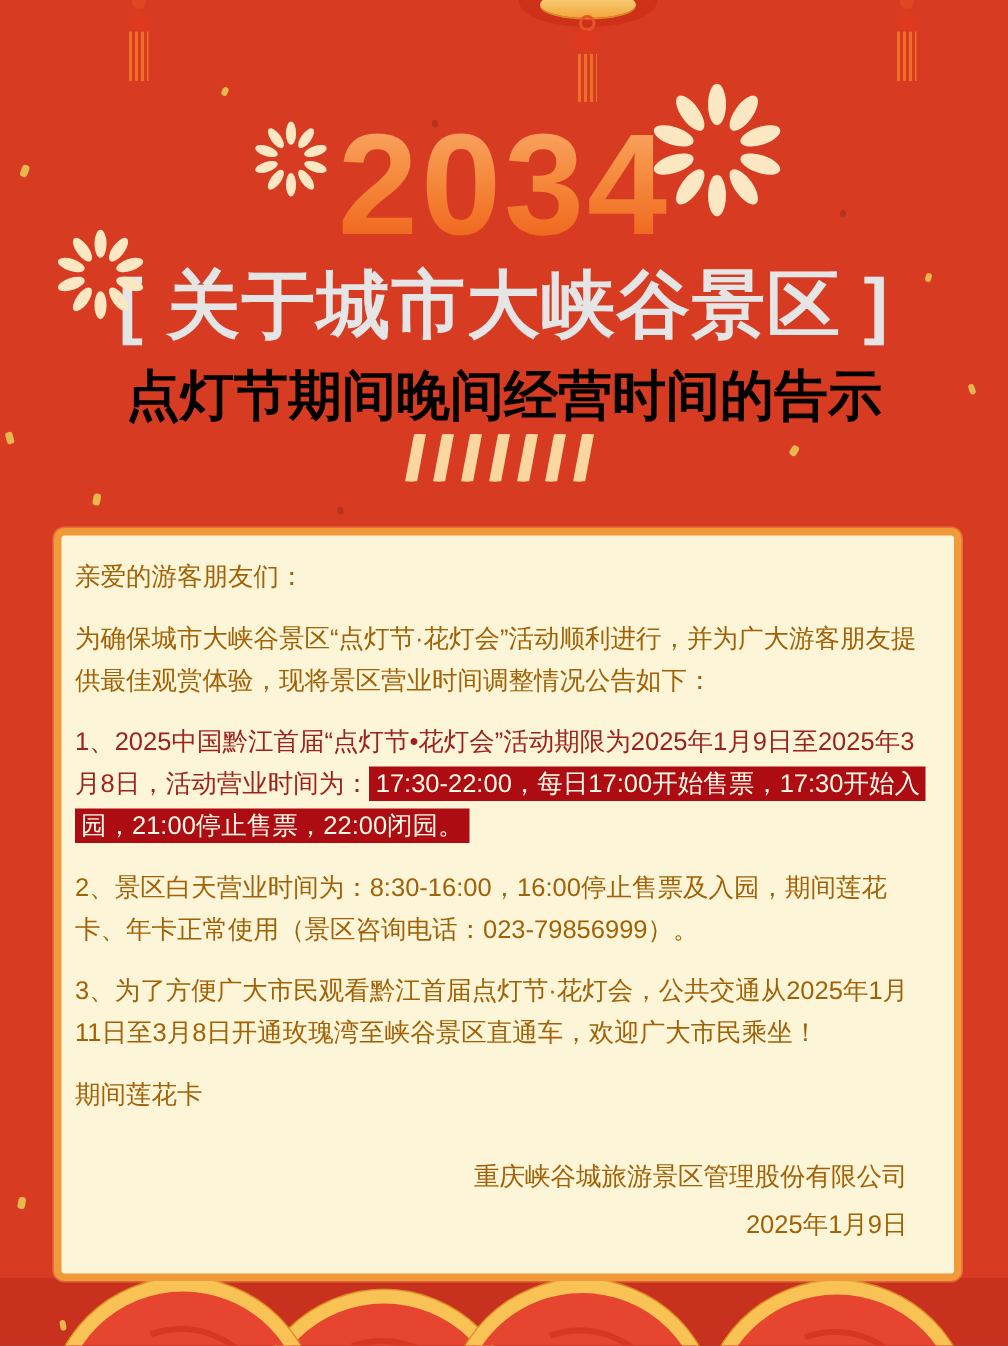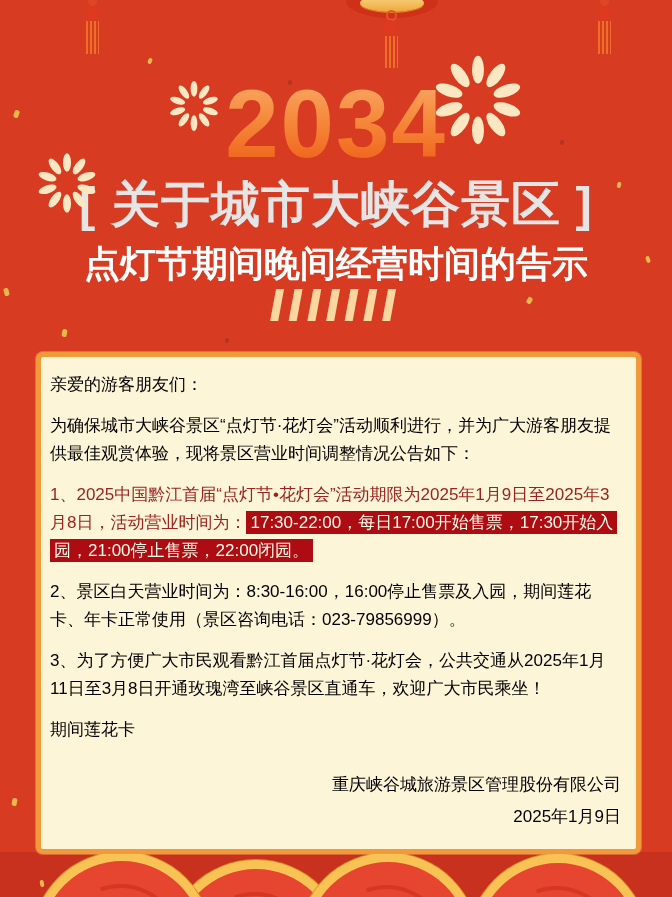--- a/index.html
+++ b/index.html
@@ -5,35 +5,35 @@
   html,body{margin:0;padding:0;}
   body{background:#555;font-family:"Liberation Sans",sans-serif;}
   .poster{position:relative;width:672px;height:897px;overflow:hidden;background:#d73c22;}
 
   
   .hdr-text{position:absolute;left:0;width:100%;text-align:center;white-space:nowrap;}
   .year{top:76px;font-size:96px;font-weight:900;line-height:96px;letter-spacing:2px;z-index:2;
         background:linear-gradient(180deg,#fbaa6a 0%,#f58a3c 45%,#ee5c15 100%);
         -webkit-background-clip:text;background-clip:text;color:transparent;}
   .main-title{top:173px;font-size:49px;font-weight:900;line-height:62px;color:#e5e5e5;letter-spacing:1px;z-index:2;}
-  .subtitle{top:240px;font-size:36px;font-weight:900;line-height:48px;color:#ffffff;z-index:2;}
+  .subtitle{top:240px;font-size:36px;font-weight:900;line-height:48px;color:#000000;z-index:2;}
   .slashes{top:283px;font-size:42px;font-weight:900;line-height:46px;color:#fbd7a0;letter-spacing:7px;z-index:2;
            text-shadow:2px 0 0 #fbd7a0,-1px 0 0 #fbd7a0;}
 
   
   .card{position:absolute;left:36px;top:352px;width:605px;height:502px;box-sizing:border-box;
         background:#fdf5d8;border:5px solid #f09a3a;border-radius:7px;
         box-shadow:0 0 0 1px rgba(255,205,110,.35);
         padding:14px 13px 0 9px;z-index:5;}
-  .card p{margin:0 0 13px;font-size:17px;line-height:28px;color:#000000;}
+  .card p{margin:0 0 13px;font-size:17px;line-height:28px;color:#a16207;}
   .card p.strong{color:#9c231d;font-weight:normal;}
   .hl{background:#ad0d12;color:#fffbe9;padding:2px 4px;
       -webkit-box-decoration-break:clone;box-decoration-break:clone;}
   .sign{margin-top:27px;text-align:right;padding-right:2px;}
-  .sign p{margin:0 0 4px;}
+  .sign p{margin:0 16px 4px;}
 
   
   .strip{position:absolute;left:0;bottom:0;width:100%;height:45px;background:#c8311d;z-index:1;}
   .sc{position:absolute;width:180px;height:180px;box-sizing:border-box;border-radius:50%;
       background:#e64530;border:9px solid #f8c254;box-shadow:0 0 0 1px #db9025;}
   .sc.front{z-index:3;}
   .sc.back{z-index:2;}
   .sc::before{content:"";position:absolute;left:12%;top:14%;width:70%;height:70%;
       border:4px solid transparent;border-top-color:#d53722;border-radius:50%;transform:rotate(25deg);}
   .sc::after{content:"";position:absolute;left:22%;top:30%;width:45%;height:45%;

